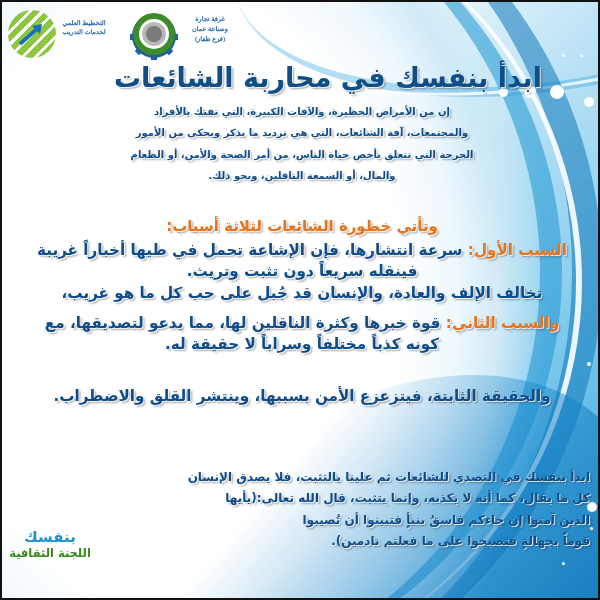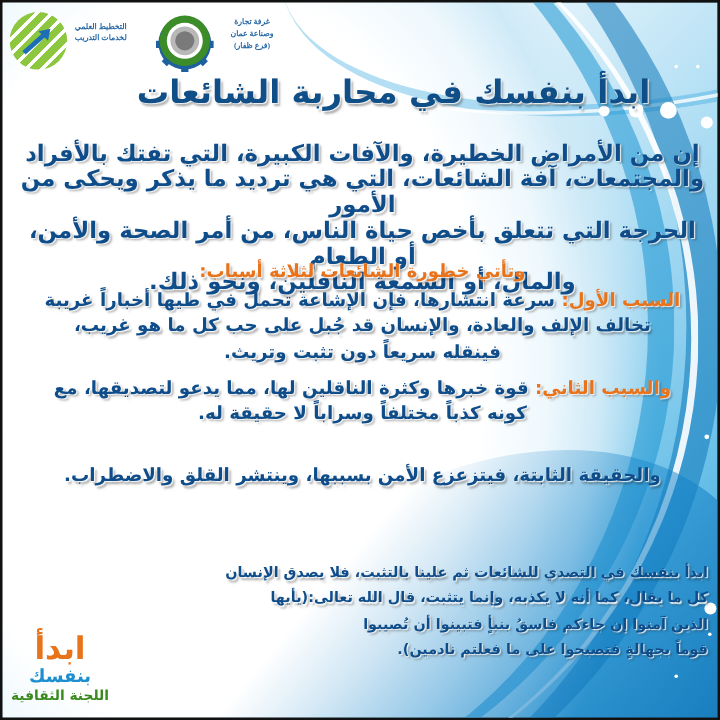--- a/index.html
+++ b/index.html
@@ -30,21 +30,21 @@
 
   .header-logos { position: absolute; top: 4px; left: 0; width: 300px; height: 56px; direction: ltr; }
   .logo-planning { position: absolute; left: 6px; top: 4px; width: 48px; height: 48px; border-radius: 50%;
     background: repeating-linear-gradient(135deg, #8dc63f 0 6px, #ffffff 6px 9px); overflow: hidden; }
   .logo-planning .arrow { position: absolute; left: 10px; top: 10px; width: 28px; height: 28px; }
   .planning-text { position: absolute; left: 54px; top: 12px; width: 56px; font-size: 6.5px; line-height: 9px; color: #2a6aa8; text-align: center; font-weight: bold; direction: rtl; }
   .logo-chamber { position: absolute; left: 126px; top: 2px; width: 52px; height: 52px; }
   .chamber-text { position: absolute; left: 180px; top: 8px; width: 56px; font-size: 6.5px; line-height: 10px; color: #2a6aa8; text-align: center; direction: rtl; font-weight: bold; }
 
   .title { position: absolute; top: 58px; left: 60px; width: 480px; font-size: 27px; color: #0f4e86; line-height: 36px; text-align: right; }
-  .para { position: absolute; left: 12px; width: 576px; font-size: 19px; line-height: 21.4px; color: #0e4d8a; margin-top: 17px; }
+  .para { position: absolute; left: 12px; width: 576px; font-size: 10px; line-height: 21.4px; color: #0e4d8a; }
   .p1 { top: 99px; }
   .orange { color: #e8731a; }
   .l-sub { position: absolute; top: 215px; left: 0; width: 600px; font-size: 15px; }
   .p-reasons { position: absolute; left: 12px; width: 576px; font-size: 15.2px; line-height: 21.4px; color: #0e4d8a; }
   .r1 { top: 238px; }
   .r2 { top: 311px; }
   .r3 { top: 384px; }
   .closing { position: absolute; left: 100px; width: 488px; top: 465px; font-size: 12px; line-height: 21.4px; color: #0e4d8a; text-align: right; }
 
   .brand { position: absolute; left: 2px; bottom: 4px; width: 92px; height: 70px; direction: rtl; text-align: center; }
@@ -120,22 +120,22 @@
     <div class="l-sub shadow">
       <span class="orange">وتأتي</span>
       <span class="orange">خطورة الشائعات لثلاثة أسباب:</span>
     </div>
 
     <div class="p-reasons r1 shadow">
       <div>
         <span class="orange">السبب الأول:</span>
         <span>سرعة انتشارها، فإن الإشاعة تحمل في طيها أخباراً غريبة</span>
       </div>
+      <div>فينقله سريعاً دون تثبت وتريث.</div>
       <div>تخالف الإلف والعادة، والإنسان قد جُبل على حب كل ما هو غريب،</div>
-      <div>فينقله سريعاً دون تثبت وتريث.</div>
     </div>
 
     <div class="p-reasons r2 shadow">
       <div>
         <span class="orange">والسبب الثاني:</span>
         <span>قوة خبرها وكثرة الناقلين لها، مما يدعو لتصديقها، مع</span>
       </div>
       <div>كونه كذباً مختلفاً وسراباً لا حقيقة له.</div>
     </div>
 
@@ -144,18 +144,17 @@
     </div>
 
     <div class="closing shadow">
       <div>ابدأ بنفسك في التصدي للشائعات ثم علينا بالتثبت، فلا يصدق الإنسان</div>
       <div>كل ما يقال، كما أنه لا يكذبه، وإنما يتثبت، قال الله تعالى:(يأيها</div>
       <div>الذين آمنوا إن جاءكم فاسقُ بنبأٍ فتبينوا أن تُصيبوا</div>
       <div>قوماً بجهالةٍ فتصبحوا على ما فعلتم نادمين).</div>
     </div>
 
     <div class="brand">
-      <div class="ibda">ابدأ</div>
       <div class="ibda-sub">بنفسك</div>
       <div class="committee">اللجنة الثقافية</div>
     </div>
   </div>
 </div>
 
 </body></html>

